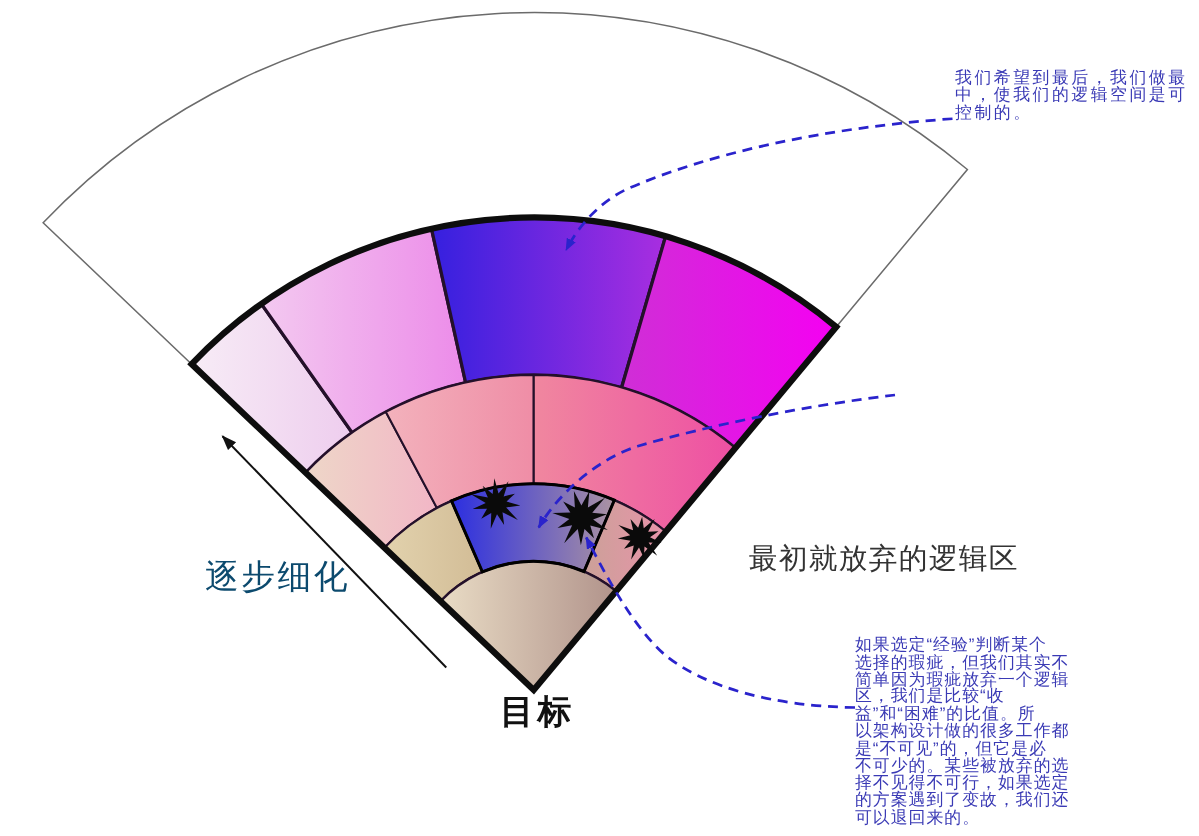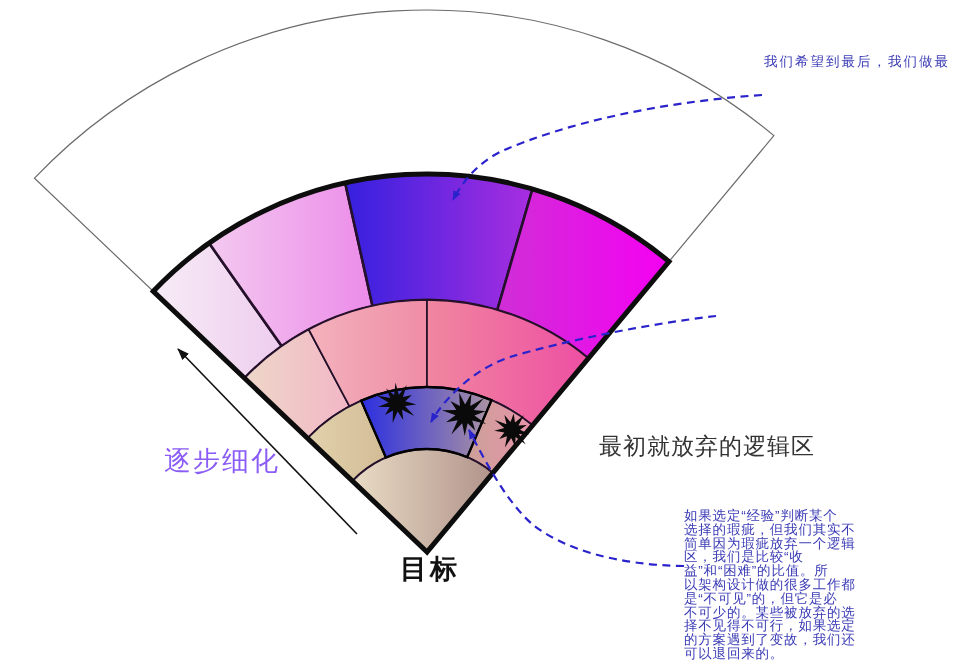--- a/index.html
+++ b/index.html
@@ -3,21 +3,21 @@
 <meta charset="utf-8">
 <style>
   html,body{margin:0;padding:0;background:#fff;}
   .stage{
     position:relative;width:959px;height:669px;background:#fff;overflow:hidden;
     font-family:"Liberation Sans","DejaVu Sans",sans-serif;
   }
   .stage svg{position:absolute;left:0;top:0;}
   .label{position:absolute;white-space:nowrap;}
   .label-goal{left:430px;top:551px;transform:translateX(-50%);font-size:27px;font-weight:bold;color:#111;letter-spacing:3px;font-family:Liberation Serif, serif;}
-  .label-refine{left:164px;top:443px;font-size:27px;color:#8b5cf6;letter-spacing:2px;}
+  .label-refine{left:164px;top:443px;font-size:27px;color:#0c4a6e;letter-spacing:2px;}
   .label-abandoned{left:567px;top:431px;font-size:23px;color:#333;letter-spacing:1px;margin-left:32px;}
   .annotation{position:absolute;font-size:13.5px;line-height:13.8px;}
   .annotation div{white-space:nowrap;}
   .a1{left:764px;top:55px;letter-spacing:2px;}
   .a2{left:716px;top:261px;letter-spacing:0.5px;}
   .a3{left:684px;top:509px;letter-spacing:0.8px;}
 </style>
 </head>
 <body>
 
@@ -110,20 +110,22 @@
 
     <line x1="357" y1="534" x2="178" y2="349" stroke="#111" stroke-width="1.6" marker-end="url(#arrow-black)"></line>
   </svg>
 
   <div class="label label-goal">目标</div>
   <div class="label label-refine">逐步细化</div>
   <div class="label label-abandoned">最初就放弃的逻辑区</div>
 
   <div class="annotation a1" style="color: rgb(58, 58, 181);">
       <div>我们希望到最后，我们做最</div>
+      <div>中，使我们的逻辑空间是可</div>
+      <div>控制的。</div>
     </div>
   <div class="annotation a3" style="color: rgb(58, 58, 181);">
       <div>如果选定“经验”判断某个</div>
       <div>选择的瑕疵，但我们其实不</div>
       <div>简单因为瑕疵放弃一个逻辑</div>
       <div>区，我们是比较“收</div>
       <div>益”和“困难”的比值。所</div>
       <div>以架构设计做的很多工作都</div>
       <div>是“不可见”的，但它是必</div>
       <div>不可少的。某些被放弃的选</div>

